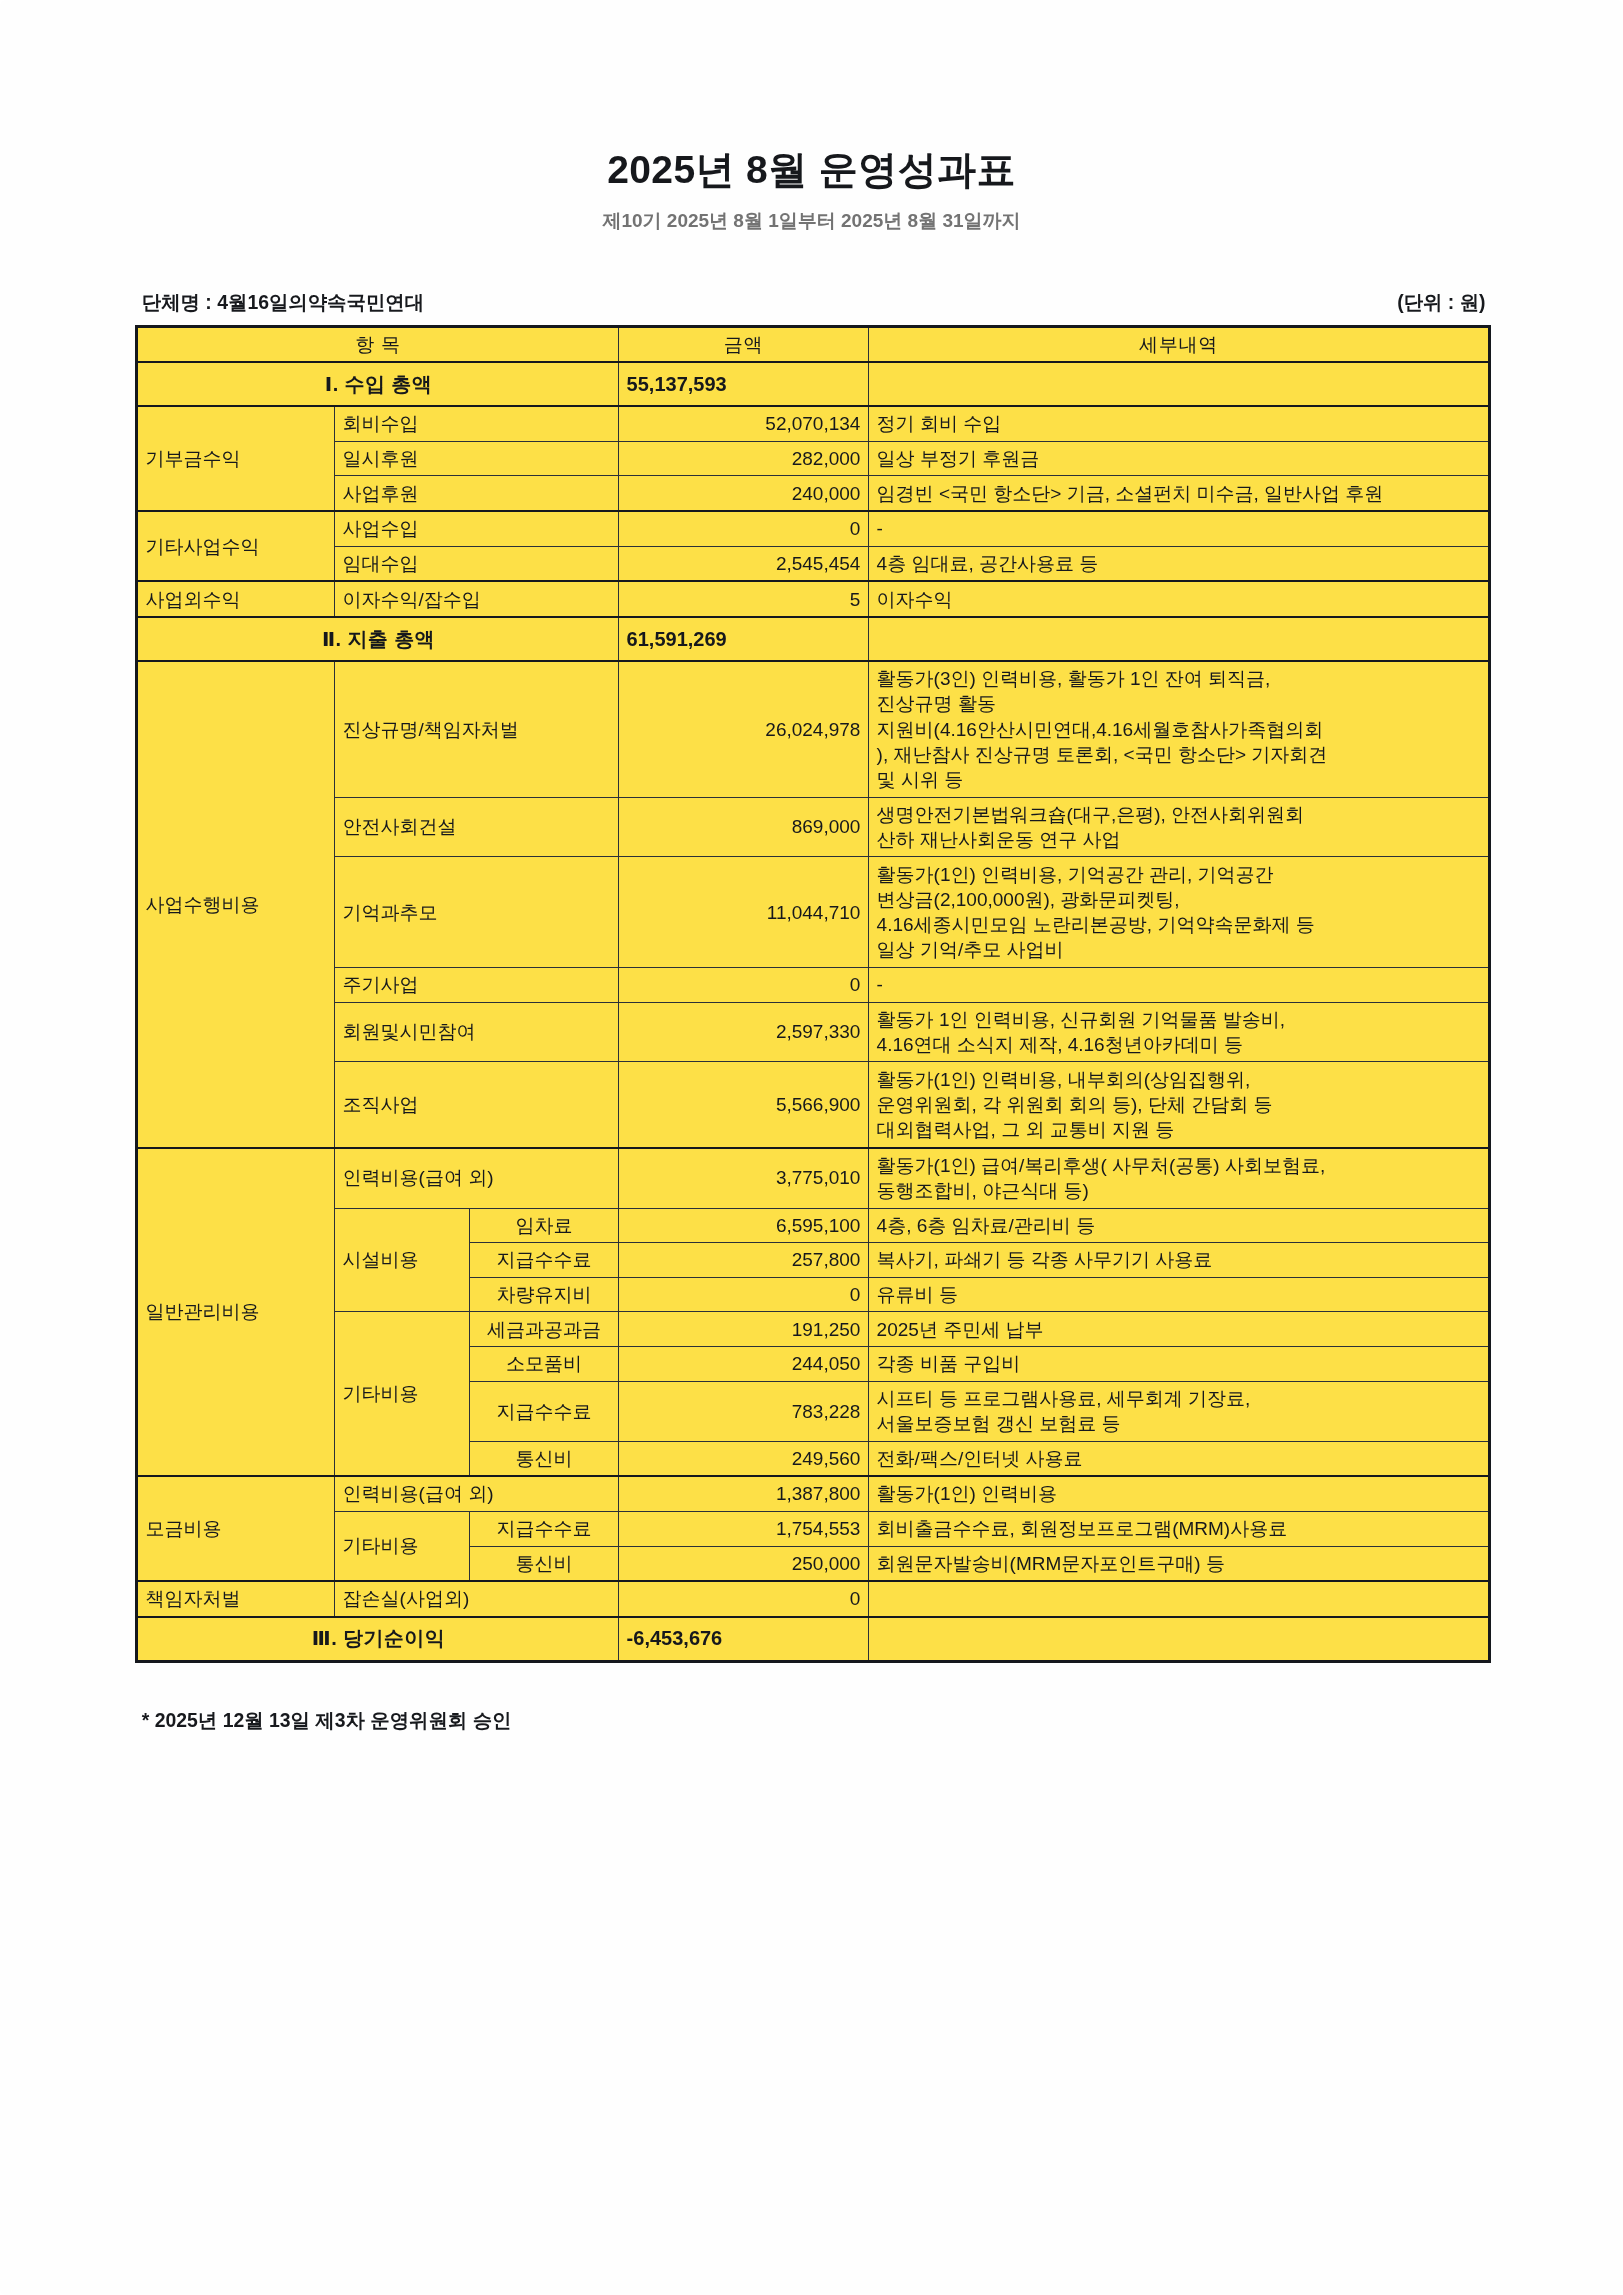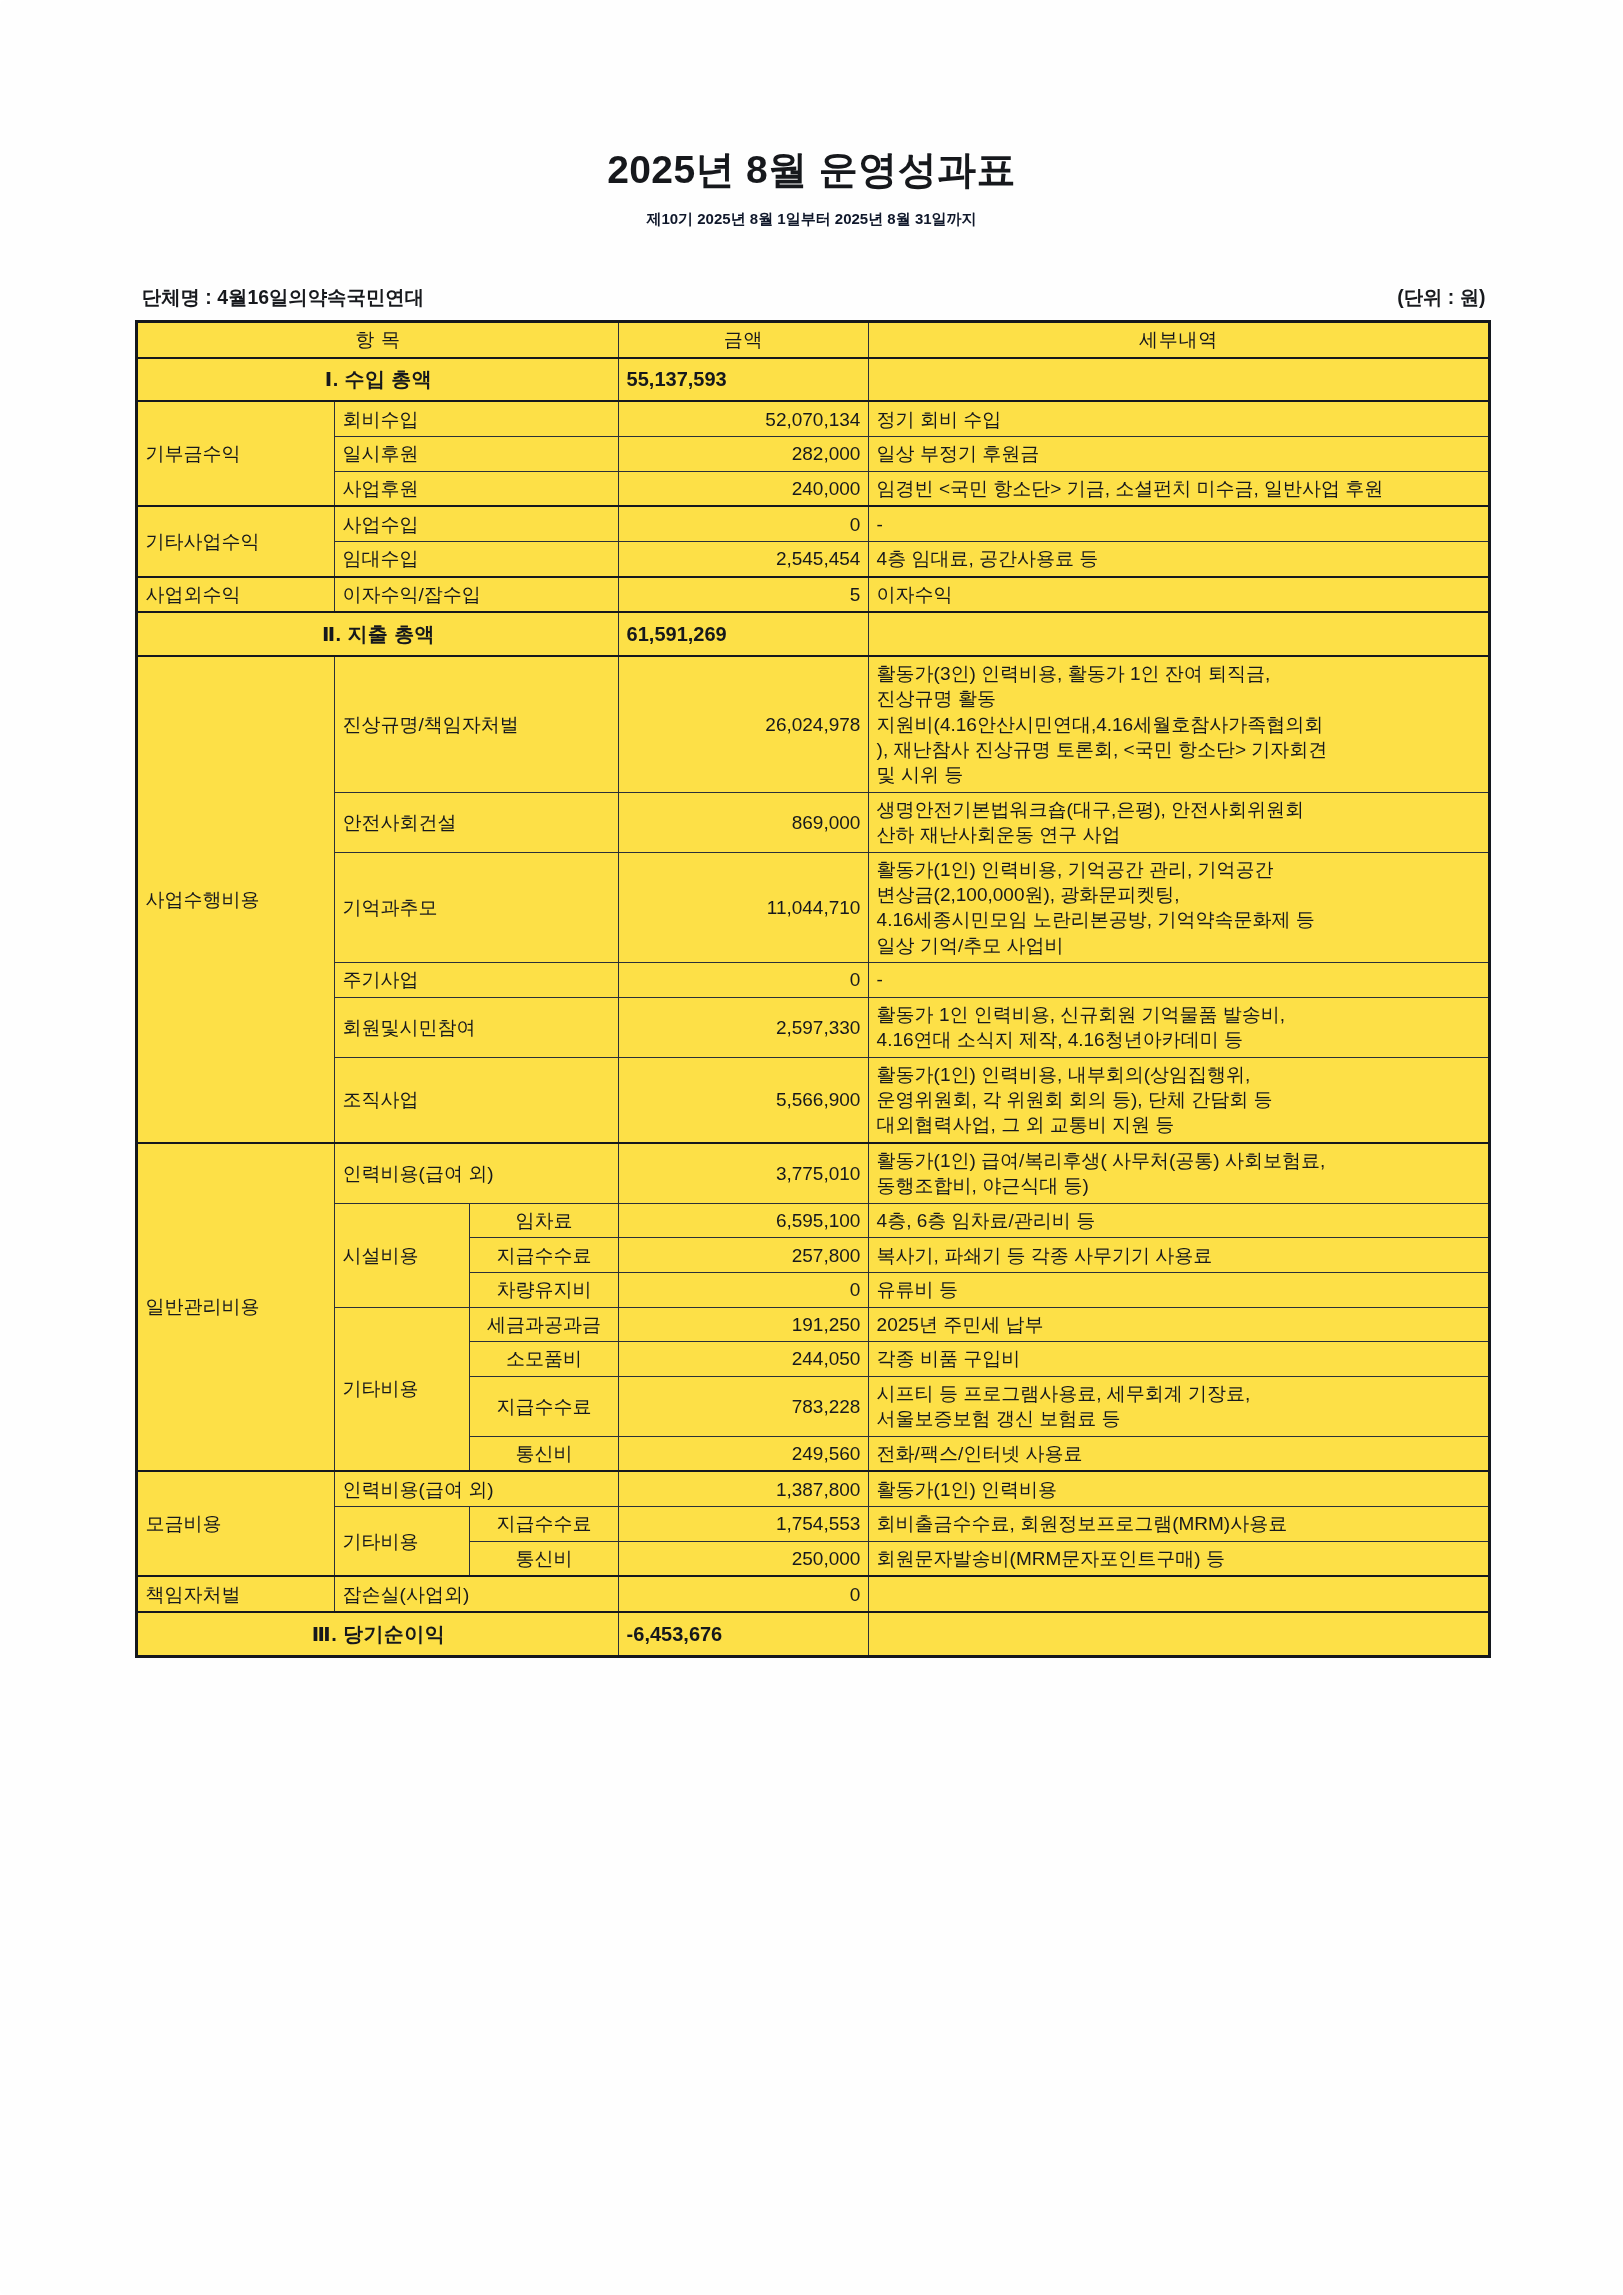--- a/index.html
+++ b/index.html
@@ -31,25 +31,25 @@
   }
   .doc-title {
     font-size: 39px;
     font-weight: bold;
     letter-spacing: 0.4px;
     line-height: 1.1;
     margin: 0;
     color: #16181c;
   }
   .doc-subtitle {
-    font-size: 15px;
+    font-size: 19px;
     font-weight: 600;
     margin: 18.6px 0 0 0;
     line-height: 1.2;
-    color: #0f172a;
+    color: #737373;
   }
 
   
   .meta-row {
     display: flex;
     justify-content: space-between;
     align-items: flex-end;
     width: 1353px;
     margin: 56px auto 0 auto;
     padding: 0 2.5px 8.5px 6.8px;
@@ -338,15 +338,16 @@
           </tr>
           <tr class="section-row">
             <td class="sec-label" colspan="3">Ⅲ. 당기순이익</td>
             <td class="amount">-6,453,676</td>
             <td class="detail blank"></td>
           </tr>
         </tbody>
     </table>
   </div>
 
+  <div class="footnote">* 2025년 12월 13일 제3차 운영위원회 승인</div>
 
 </div>
 
 
 </body></html>

